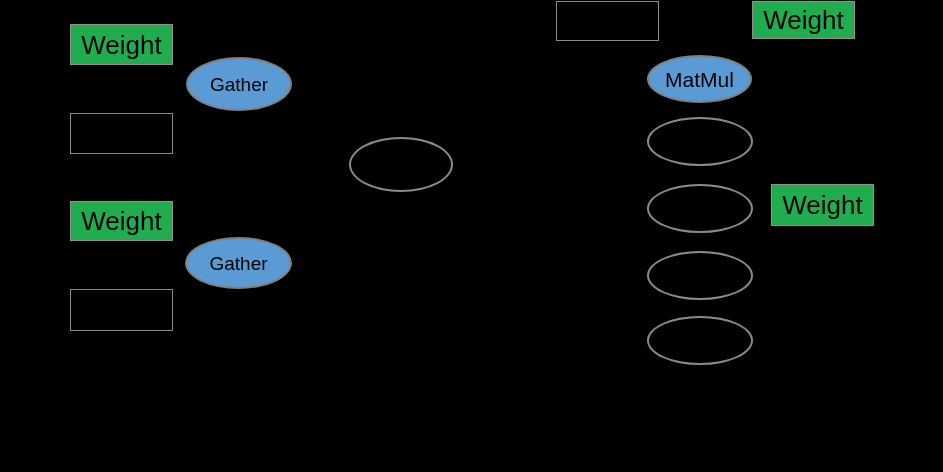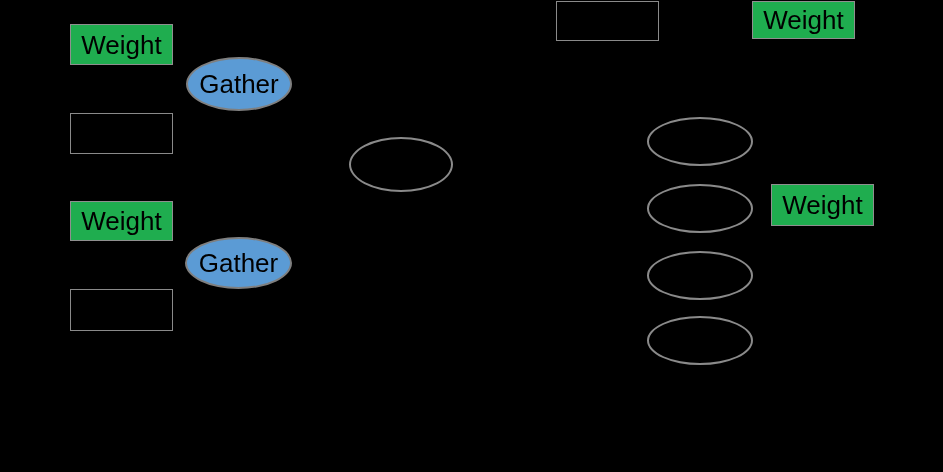--- a/index.html
+++ b/index.html
@@ -26,21 +26,21 @@
   }
   .weight-box {
     background: #1fad4f;
     border: 1px solid #8f8f8f;
     font-size: 26px;
   }
   .op-ellipse {
     background: #5b9bd5;
     border: 2px solid #7f7f7f;
     border-radius: 50%;
-    font-size: 26px;
+    font-size: 19px;
   }
   .op-ellipse.small-label {
     font-size: 21px;
   }
   .empty-rect {
     background: transparent;
     border: 1px solid #8a8a8a;
   }
   .empty-ellipse {
     background: transparent;
@@ -78,20 +78,23 @@
   <div class="node empty-rect" style="left:70px; top:289px; width:103px; height:42px;"></div>
 
   <div class="node empty-ellipse" style="left:349px; top:137px; width:104px; height:55px;"></div>
 
   <div class="node empty-rect" style="left:556px; top:1px; width:103px; height:40px;"></div>
 
   <div class="node weight-box" style="left:752px; top:1px; width:103px; height:38px;">
     <span>Weight</span>
   </div>
 
+  <div class="node op-ellipse small-label" style="left:647px; top:55px; width:105px; height:48px;">
+    <span>MatMul</span>
+  </div>
 
   <div class="node empty-ellipse" style="left:647px; top:117px; width:106px; height:49px;"></div>
 
   <div class="node empty-ellipse" style="left:647px; top:184px; width:106px; height:49px;"></div>
 
   <div class="node weight-box" style="left:771px; top:184px; width:103px; height:42px;">
     <span>Weight</span>
   </div>
 
   <div class="node empty-ellipse" style="left:647px; top:251px; width:106px; height:49px;"></div>

